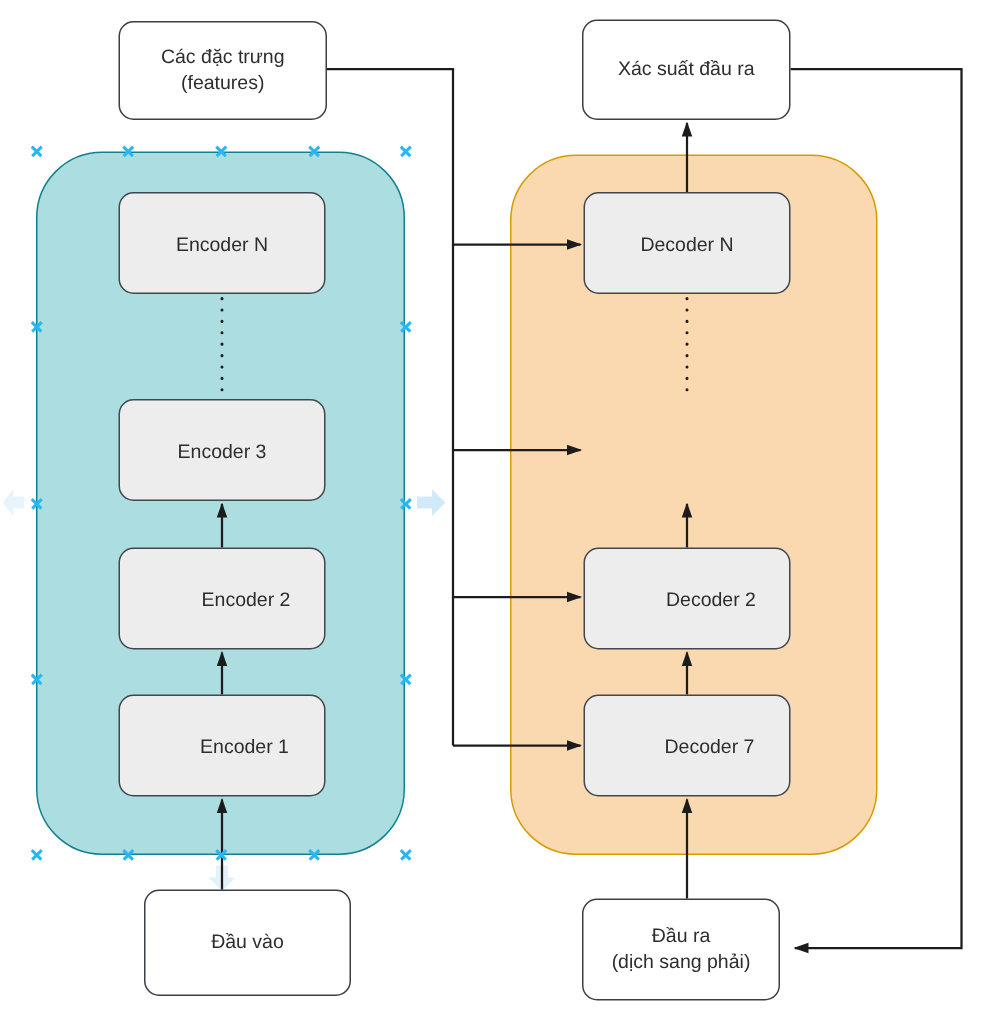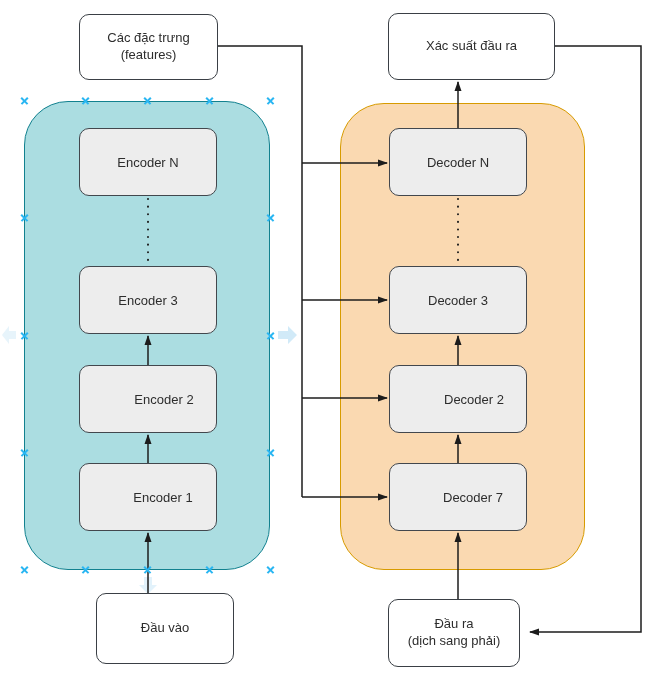--- a/index.html
+++ b/index.html
@@ -55,21 +55,21 @@
     text-align: center;
     z-index: 3;
   }
   .enc { left: 79px; }
   .dec { left: 389px; }
   .row-n { top: 128px; }
   .row-3 { top: 266px; }
   .row-2 { top: 365px; padding-left: 32px; }
   .row-1 { top: 463px; padding-left: 30px; }
   #features-box { left: 79px; top: 14px; width: 139px; height: 66px; }
-  #output-prob-box { left: 388px; top: 13px; width: 167px; height: 67px; }
+  #output-prob-box { left: 388px; top: 13px; width: 139px; height: 67px; }
   #input-box { left: 96px; top: 593px; width: 138px; height: 71px; }
   #output-box { left: 388px; top: 599px; width: 132px; height: 68px; }
   .handle {
     position: absolute;
     width: 9px; height: 9px;
     z-index: 4;
   }
   .handle::before, .handle::after {
     content: "";
     position: absolute;
@@ -128,23 +128,20 @@
   <div class="node enc row-2">
     <span>Encoder 2</span>
   </div>
   <div class="node enc row-1">
     <span>Encoder 1</span>
   </div>
 
   <div class="node dec row-n">
     <span>Decoder N</span>
   </div>
-  <div class="node dec row-3">
-    <span>Decoder 3</span>
-  </div>
   <div class="node dec row-2">
     <span>Decoder 2</span>
   </div>
   <div class="node dec row-1">
     <span>Decoder 7</span>
   </div>
 
   <div class="iobox" id="features-box">
     <span>Các đặc trưng</span>
     <span>(features)</span>

